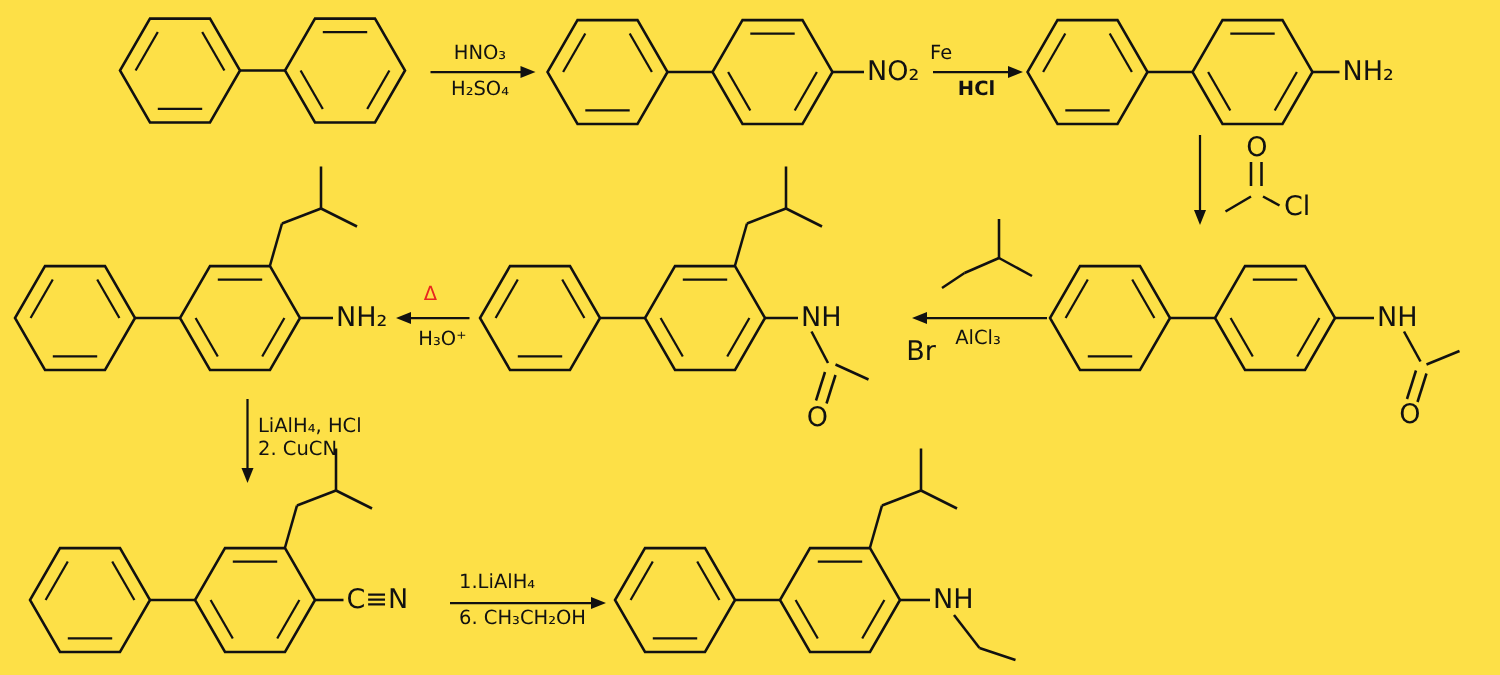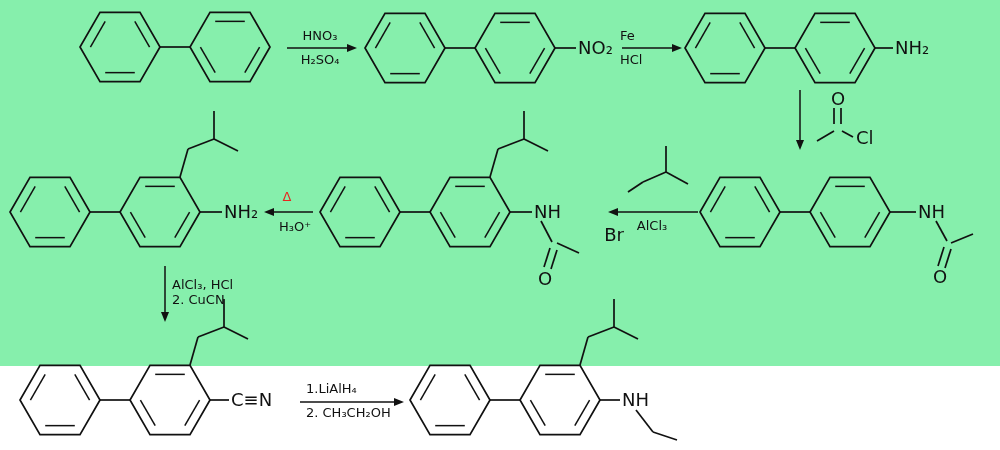--- a/index.html
+++ b/index.html
@@ -4,22 +4,22 @@
 <style>
   html,body{margin:0;padding:0;}
   body{
     width:1000px;height:450px;
     background:#ffffff;
     font-family:"DejaVu Sans","Liberation Sans",sans-serif;
     overflow:hidden;
   }
   .canvas{
     position:relative;
-    width:1000px;height:366px;
-    background:#86efac;
+    width:1000px;height:450px;
+    background:#fde047;
   }
   svg{position:absolute;left:0;top:0;}
   .lbl{
     position:absolute;
     font-size:18px;
     line-height:16px;
     color:#111;
     white-space:nowrap;
   }
   .reagent{font-size:13px;}
@@ -155,40 +155,40 @@
       <line x1="165" y1="266" x2="165" y2="313" stroke="#111111" stroke-width="1.5"></line>
       <polygon points="165,322 161,312 169,312" fill="#111111" stroke="none"></polygon>
       <line x1="300" y1="402" x2="395" y2="402" stroke="#111111" stroke-width="1.5"></line>
       <polygon points="404,402 394,406 394,398" fill="#111111" stroke="none"></polygon>
     </svg>
 
   <div class="lbl reagent" style="left:288px;top:28px;width:64px;text-align:center;">HNO₃</div>
   <div class="lbl reagent" style="left:288px;top:52px;width:64px;text-align:center;">H₂SO₄</div>
   <div class="lbl" style="left:578px;top:40px;">NO₂</div>
   <div class="lbl reagent" style="left:620px;top:28px;width:62px;text-align:left;">Fe</div>
-  <div class="lbl reagent" style="left:620px;top:52px;width:62px;text-align:left;">HCl</div>
+  <div class="lbl reagent" style="left:620px;top:52px;width:62px;text-align:center;font-weight:bold;">HCl</div>
   <div class="lbl" style="left:895px;top:40px;">NH₂</div>
 
   <div class="lbl" style="left:830px;top:91px;width:16px;text-align:center;">O</div>
   <div class="lbl" style="left:856px;top:130px;">Cl</div>
 
   <div class="lbl" style="left:918px;top:204px;">NH</div>
   <div class="lbl" style="left:932px;top:269px;width:16px;text-align:center;">O</div>
 
   <div class="lbl" style="left:600px;top:189px;width:28px;text-align:center;margin-top:38px;">Br</div>
   <div class="lbl reagent" style="left:620px;top:218px;width:64px;text-align:center;">AlCl₃</div>
 
   <div class="lbl" style="left:534px;top:204px;">NH</div>
   <div class="lbl" style="left:537px;top:271px;width:16px;text-align:center;">O</div>
 
   <div class="lbl reagent" style="left: 275px; top: 189px; width: 24px; text-align: center; color: rgb(232, 38, 31);">Δ</div>
   <div class="lbl reagent" style="left:263px;top:219px;width:48px;text-align:right;">H₃O⁺</div>
 
   <div class="lbl" style="left:224px;top:204px;">NH₂</div>
 
-  <div class="lbl reagent" style="left:172px;top:277px;">AlCl₃, HCl</div>
+  <div class="lbl reagent" style="left:172px;top:277px;">LiAlH₄, HCl</div>
   <div class="lbl reagent" style="left:172px;top:292px;">2. CuCN</div>
 
   <div class="lbl" style="left:231px;top:392px;">C≡N</div>
   <div class="lbl reagent" style="left:306px;top:381px;">1.LiAlH₄</div>
-  <div class="lbl reagent" style="left:306px;top:405px;">2. CH₃CH₂OH</div>
+  <div class="lbl reagent" style="left:306px;top:405px;">6. CH₃CH₂OH</div>
   <div class="lbl" style="left:622px;top:392px;">NH</div>
 </div>
 
 </body></html>

